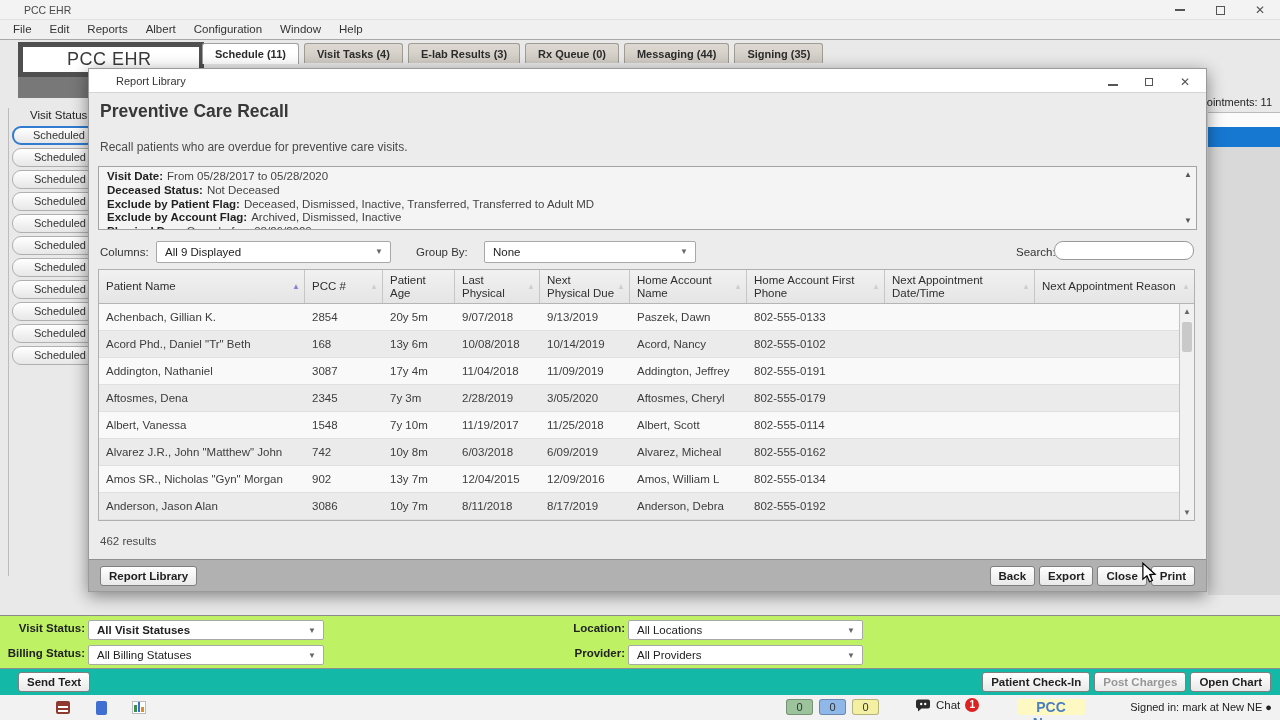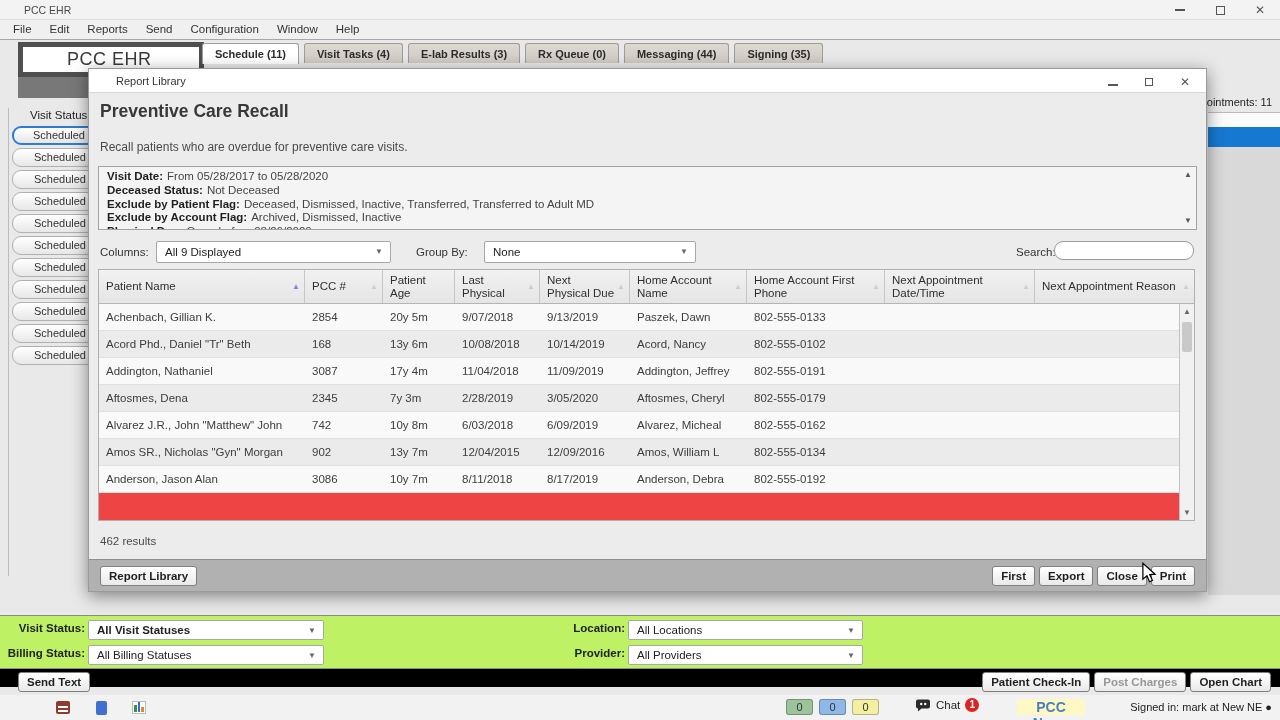--- a/index.html
+++ b/index.html
@@ -54,21 +54,21 @@
   .crit-line b { color:#1f1f1f; margin-right:4px; }
   .crit-arrow { position:absolute; right:4px; font-size:8px; color:#555; line-height:8px; }
   .crit-arrow.up { top:4px; } .crit-arrow.down { bottom:4px; }
 
   .ctrl-label { position:absolute; top:177px; font-size:11.5px; color:#333; }
   .dd { position:absolute; height:22px; background:#fff; border:1px solid #a8a8a8; border-radius:2px; font-size:11.5px; color:#222; line-height:20px; padding-left:8px; }
   .dd .dd-arrow { position:absolute; right:7px; top:0; font-size:8px; color:#666; line-height:20px; }
   .search-label { position:absolute; top:177px; left:927px; font-size:11.5px; color:#333; }
   .search-input { position:absolute; left:965px; top:172px; width:140px; height:19px; border:1px solid #999; border-radius:9px; background:#fff; font-size:11px; padding:0 8px; outline:none; font-family:"Liberation Sans", sans-serif; }
 
-  .grid { position:absolute; left:9px; top:200px; width:1097px; height:252px; background:#ef4444; border:1px solid #b0b0b0; }
+  .grid { position:absolute; left:9px; top:200px; width:1097px; height:252px; background:#5eead4; border:1px solid #b0b0b0; }
   .thead { display:flex; height:34px; border-bottom:1px solid #b5b5b5; background:linear-gradient(#f1f1f1,#e5e5e5); }
   .th { position:relative; border-right:1px solid #c6c6c6; font-size:11.5px; color:#2f2f2f; display:flex; align-items:center; padding:2px 14px 2px 7px; line-height:12.5px; }
   .th:last-child { border-right:none; }
   .sort { position:absolute; right:4px; top:50%; transform:translateY(-50%); font-size:8px; }
   .sort.asc { color:#8a7fd6; }
   .sort.faint { color:#cfcfcf; }
   .tbody .tr { display:flex; height:27px; border-bottom:1px solid #e0e0e0; }
   .tbody .tr:nth-child(odd)  { background:#f9f9f9; }
   .tbody .tr:nth-child(even) { background:#ebebeb; }
   .td { font-size:11.5px; color:#3d3d3d; line-height:26px; padding:0 7px; white-space:nowrap; overflow:hidden; }
@@ -82,21 +82,21 @@
   .dlg-footer { position:absolute; left:0; bottom:0; width:100%; height:32px; background:#b1b1b1; border-top:1px solid #909090; display:flex; align-items:center; padding:0 11px; }
   .btn { height:20px; padding:0 8px; background:linear-gradient(#ffffff,#e9e9e9); border:1px solid #7f7f7f; border-radius:3px; font-size:11.5px; font-weight:700; color:#1f1f1f; line-height:18px; }
   .footer-right { margin-left:auto; display:flex; gap:4px; }
 
   
   .filters { position:absolute; left:0; top:615px; width:1280px; height:53px; background:#bef264; border-top:1px solid #8a8a8a; }
   .flabel { position:absolute; width:85px; text-align:right; font-size:11.5px; font-weight:700; color:#222; }
   .filters .dd { height:20px; line-height:18px; }
 
   
-  .actionbar { position:absolute; left:0; top:668px; width:1280px; height:19px; background:#000000; border-top:1px solid #8f8f8f; }
+  .actionbar { position:absolute; left:0; top:668px; width:1280px; height:27px; background:#14b8a6; border-top:1px solid #8f8f8f; }
   .send-text { position:absolute; left:18px; top:3px; }
   .action-right { position:absolute; right:9px; top:3px; display:flex; gap:4px; }
   .btn.disabled { color:#979797; font-weight:700; }
 
   
   .statusbar { position:absolute; left:0; top:695px; width:1280px; height:25px; background:#f2f2f2; }
   .tb-icon { position:absolute; top:4px; width:26px; height:17px; display:flex; align-items:center; justify-content:center; }
   .icon-cal { width:14px; height:13px; background:#8d3b2f; border-radius:2px; position:relative; }
   .icon-cal:before { content:""; position:absolute; left:2px; right:2px; top:5px; height:2px; background:#fff; }
   .icon-cal:after  { content:""; position:absolute; left:2px; right:2px; top:9px; height:2px; background:#fff; }
@@ -145,21 +145,21 @@
       <span class="win-btn">
           <span class="x-glyph">✕</span>
         </span>
     </div>
   </div>
 
   <div class="menubar" id="menubar">
       <span class="menu-item">File</span>
       <span class="menu-item">Edit</span>
       <span class="menu-item">Reports</span>
-      <span class="menu-item">Send</span>
+      <span class="menu-item">Albert</span>
       <span class="menu-item">Configuration</span>
       <span class="menu-item">Window</span>
       <span class="menu-item">Help</span>
     </div>
 
   <div class="main">
     <div class="logo-box">
       <span class="plus sz22">
           <i class="pt"></i>
           <i class="pl"></i>
@@ -324,20 +324,31 @@
             <div class="td c1">2345</div>
             <div class="td c2">7y 3m</div>
             <div class="td c3">2/28/2019</div>
             <div class="td c4">3/05/2020</div>
             <div class="td c5">Aftosmes, Cheryl</div>
             <div class="td c6">802-555-0179</div>
             <div class="td c7"></div>
             <div class="td c8"></div>
           </div>
           <div class="tr">
+            <div class="td c0">Albert, Vanessa</div>
+            <div class="td c1">1548</div>
+            <div class="td c2">7y 10m</div>
+            <div class="td c3">11/19/2017</div>
+            <div class="td c4">11/25/2018</div>
+            <div class="td c5">Albert, Scott</div>
+            <div class="td c6">802-555-0114</div>
+            <div class="td c7"></div>
+            <div class="td c8"></div>
+          </div>
+          <div class="tr">
             <div class="td c0">Alvarez J.R., John "Matthew" John</div>
             <div class="td c1">742</div>
             <div class="td c2">10y 8m</div>
             <div class="td c3">6/03/2018</div>
             <div class="td c4">6/09/2019</div>
             <div class="td c5">Alvarez, Micheal</div>
             <div class="td c6">802-555-0162</div>
             <div class="td c7"></div>
             <div class="td c8"></div>
           </div>
@@ -369,21 +380,21 @@
         <span class="vs-thumb"></span>
         <span class="vs-arrow down">▼</span>
       </div>
     </div>
 
     <div class="results">462 results</div>
 
     <div class="dlg-footer">
       <button class="btn">Report Library</button>
       <span class="footer-right">
-        <button class="btn">First</button>
+        <button class="btn">Back</button>
         <button class="btn">Export</button>
         <button class="btn">Close</button>
         <button class="btn">Print</button>
       </span>
     </div>
   </div>
 
   <div class="filters">
     <span class="flabel" style="left:0; top:6px;">Visit Status:</span>
     <div class="dd" style="left:88px; top:4px; width:236px;font-weight:bold;">

